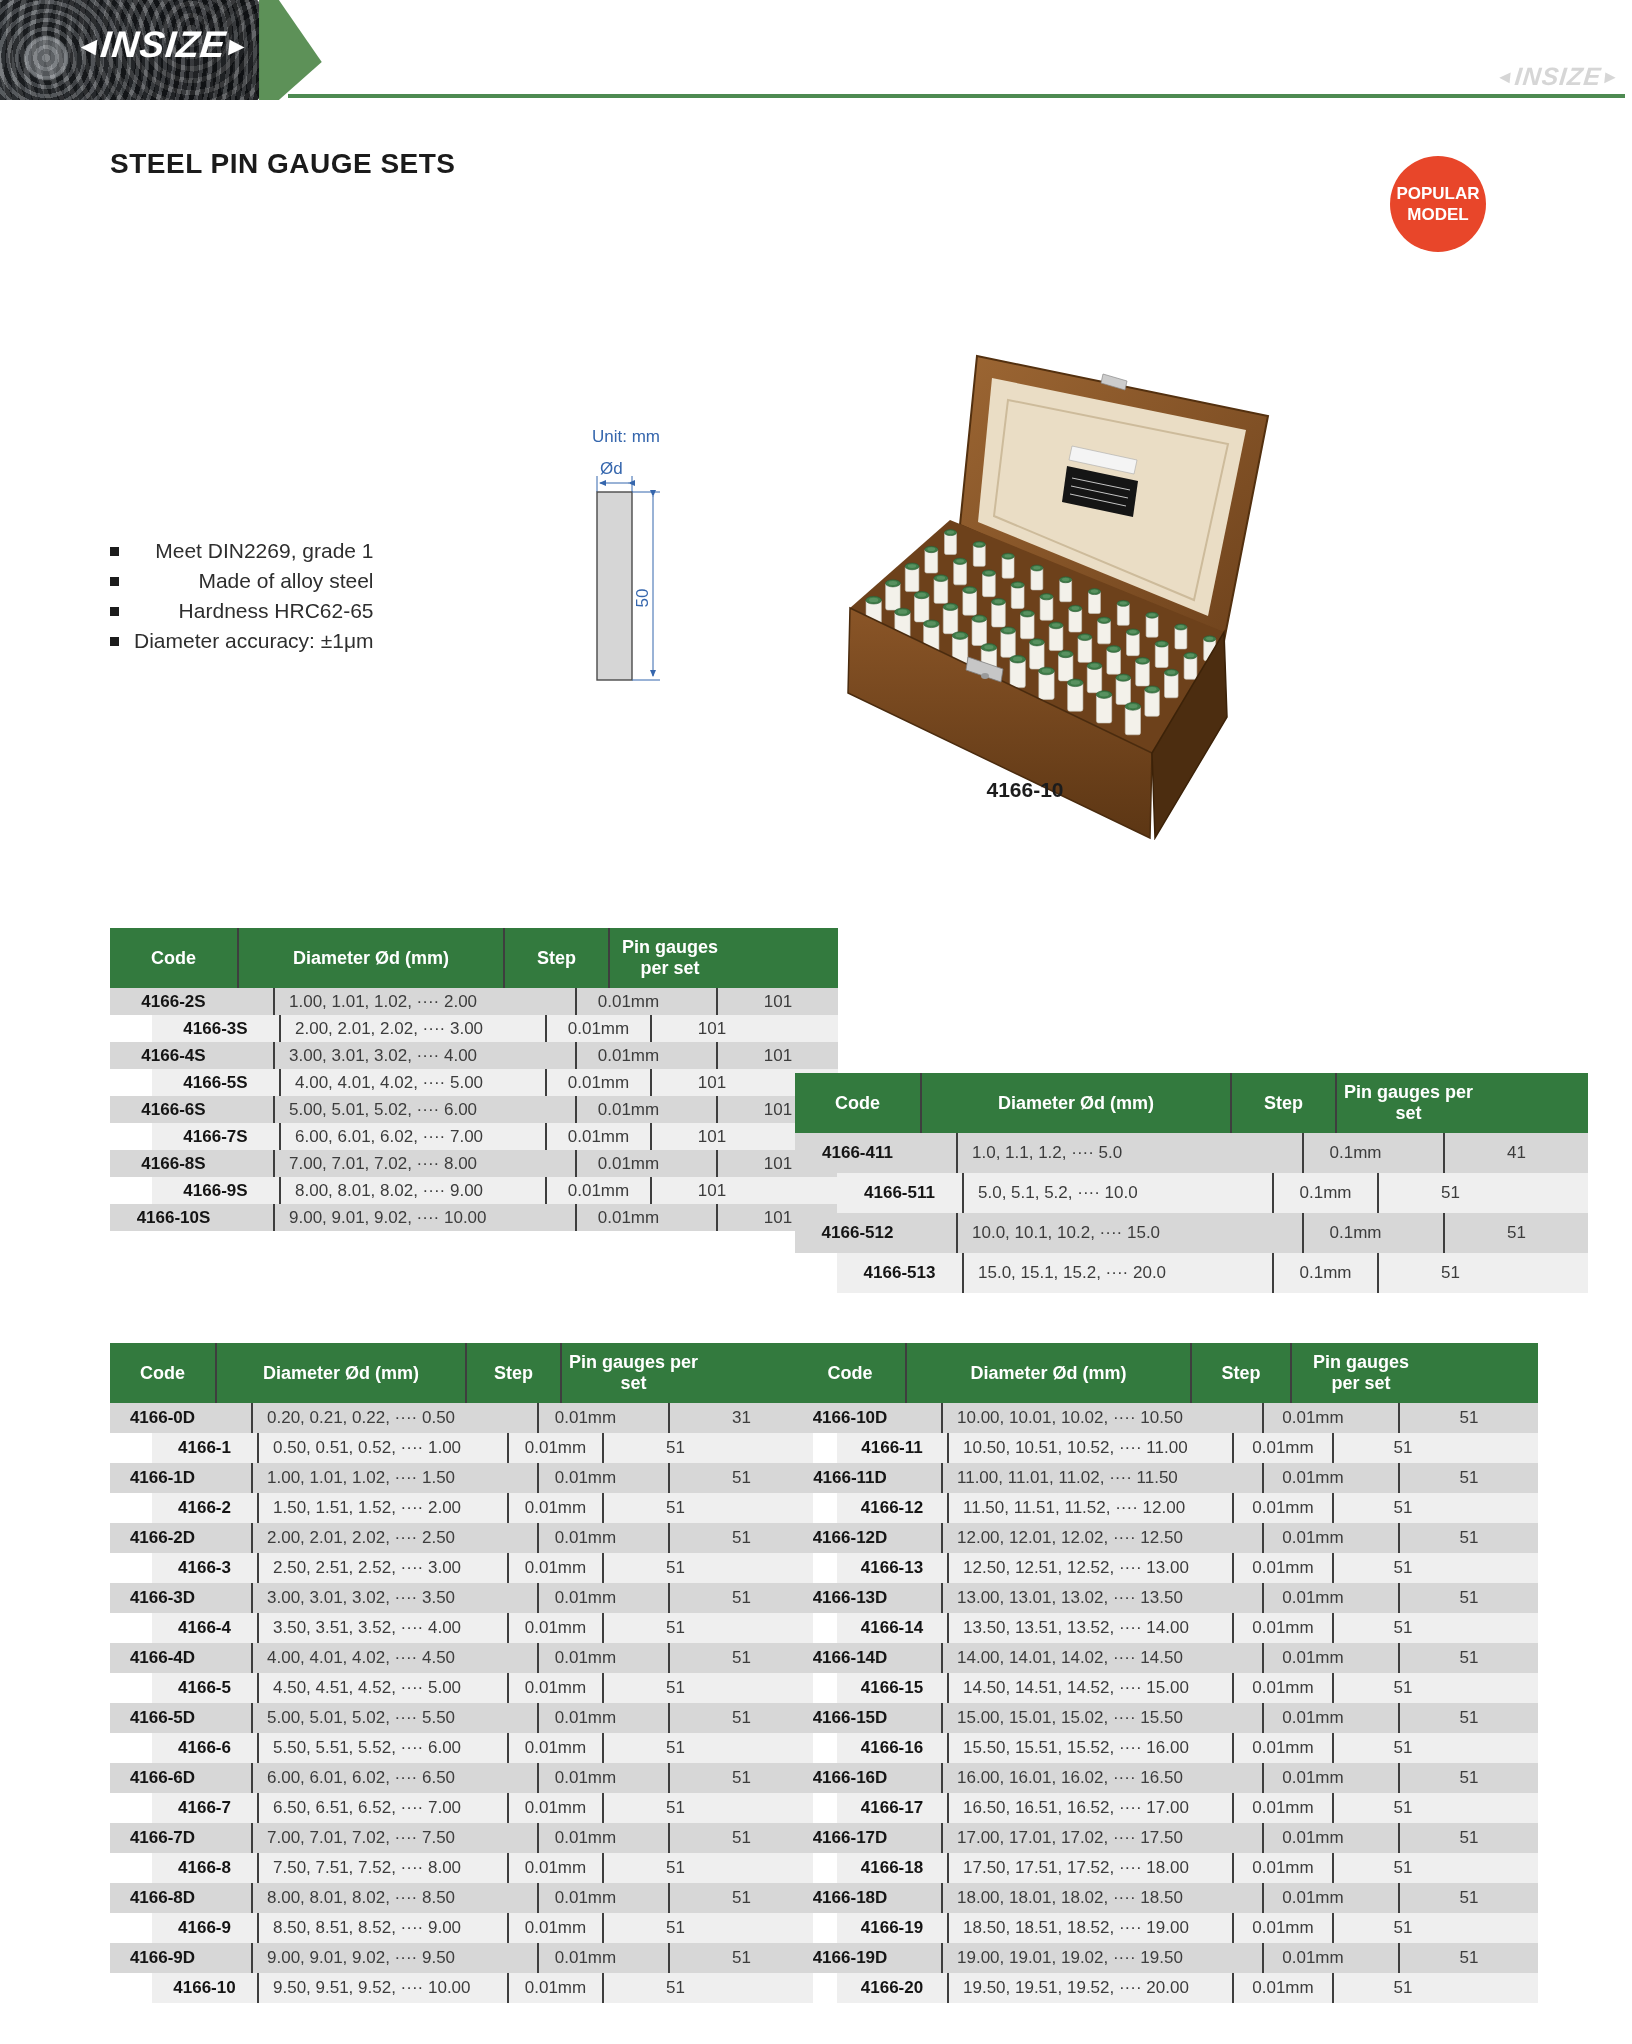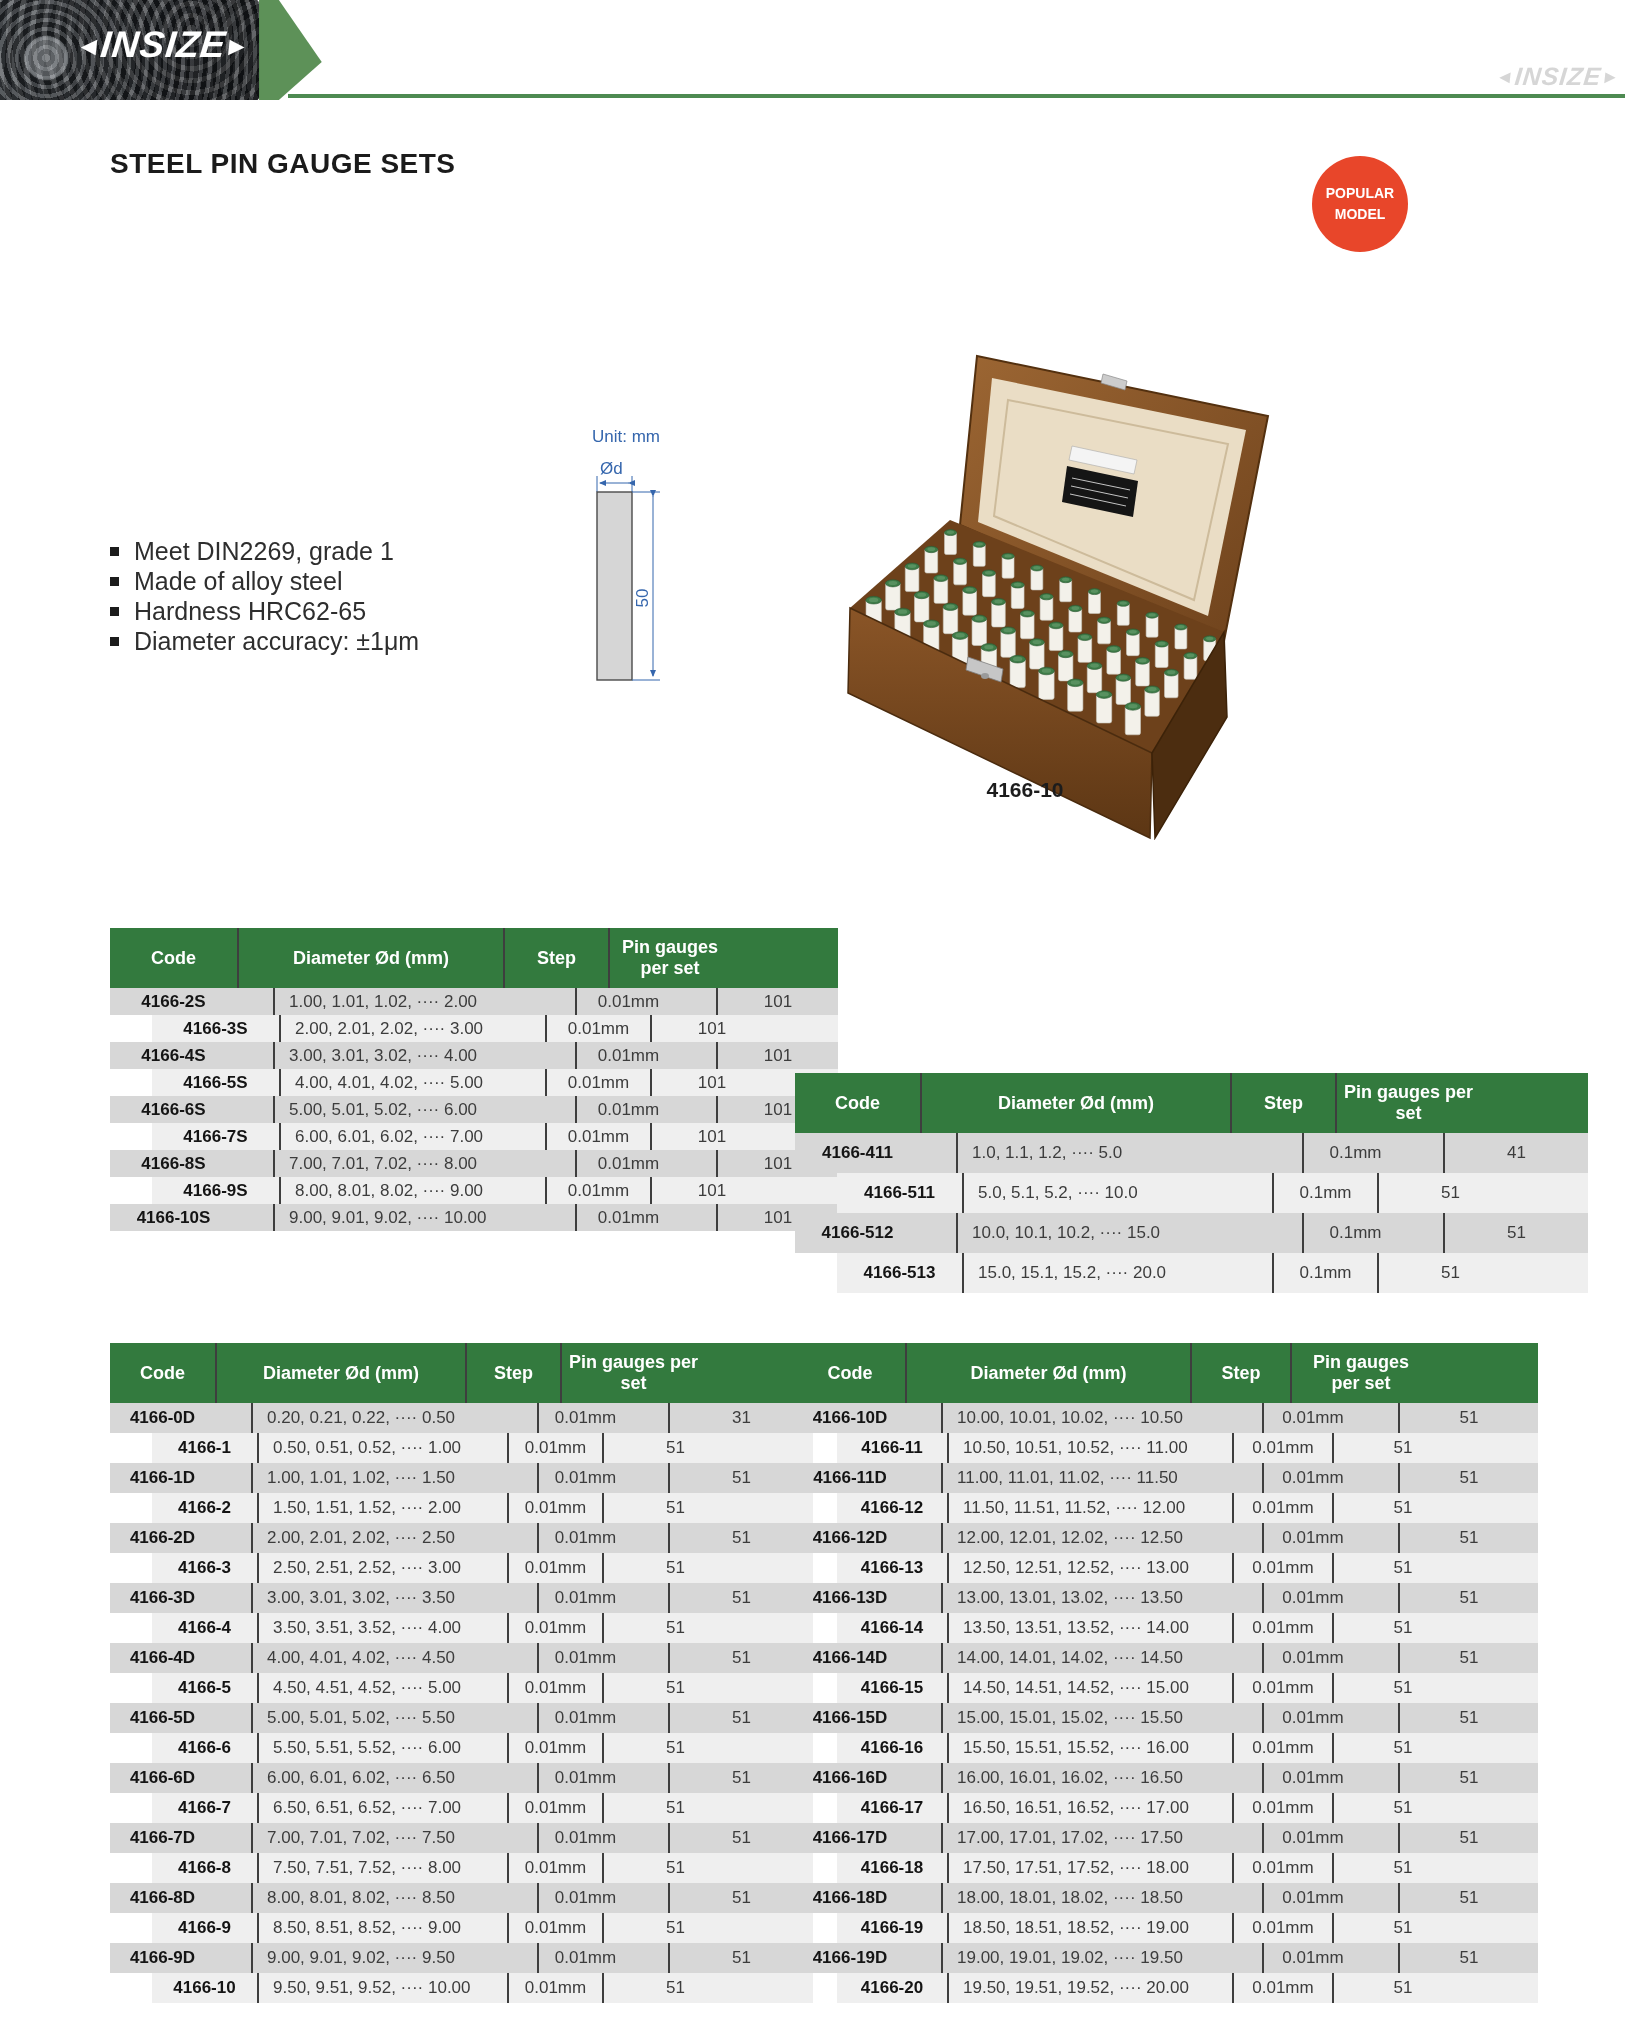--- a/index.html
+++ b/index.html
@@ -24,27 +24,27 @@
   .brand-logo::before{content:"\25C4";font-size:26px;vertical-align:8%;margin-right:-2px;}
   .brand-logo::after{content:"\25BA";font-size:26px;vertical-align:8%;margin-left:-2px;}
   .green-rule{position:absolute;left:288px;top:94px;width:1337px;height:4px;background:var(--rule-green,#4d8a51);}
   .watermark{position:absolute;right:12px;top:62px;color:#d6d6d6;font-style:italic;font-weight:900;
     font-size:25px;letter-spacing:1px;transform:skewX(-6deg);white-space:nowrap;}
   .watermark::before{content:"\25C4";font-size:18px;vertical-align:10%;}
   .watermark::after{content:"\25BA";font-size:18px;vertical-align:10%;}
 
   
   .page-title{position:absolute;left:110px;top:148px;font-size:28px;font-weight:bold;color:#1b1b1b;letter-spacing:.5px;}
-  .badge{position:absolute;left:1312px;top:156px;width:96px;height:96px;border-radius:50%;
+  .badge{position:absolute;left:1390px;top:156px;width:96px;height:96px;border-radius:50%;
     background:var(--badge-red,#e8462a);color:#fff;display:flex;flex-direction:column;
-    align-items:center;justify-content:center;font-weight:bold;font-size:14px;line-height:21px;text-align:center;}
+    align-items:center;justify-content:center;font-weight:bold;font-size:17px;line-height:21px;text-align:center;}
 
   
   .features{position:absolute;left:108px;top:536px;list-style:none;margin:0;padding:0;}
-  .features li{position:relative;padding-left:26px;font-size:25px;line-height:30px;color:#2e2e2e;}
+  .features li{position:relative;padding-left:26px;font-size:21px;line-height:30px;color:#2e2e2e;text-align:right;}
   .features li::before{content:"";position:absolute;left:2px;top:11px;width:9px;height:9px;background:#1c1c1c;}
 
   
   .diagram{position:absolute;left:556px;top:420px;width:150px;height:280px;}
   .diagram text{font-family:"Liberation Sans",sans-serif;fill:var(--diagram-blue,#3566ad);}
 
   
   .product{position:absolute;left:800px;top:320px;width:500px;height:520px;}
   .product-caption{position:absolute;left:800px;top:778px;width:450px;text-align:center;
     font-size:21px;font-weight:bold;color:#1c1c1c;}

